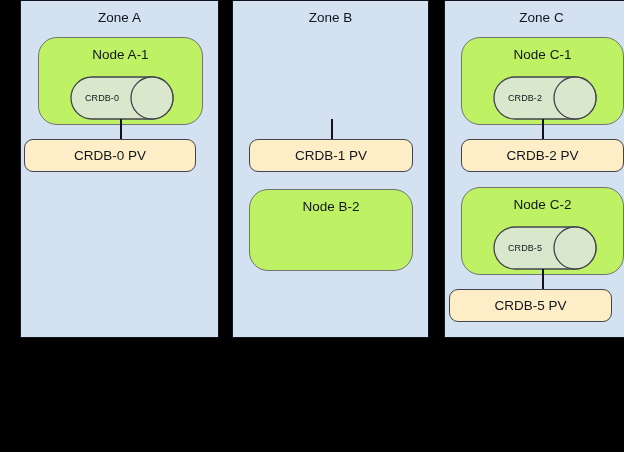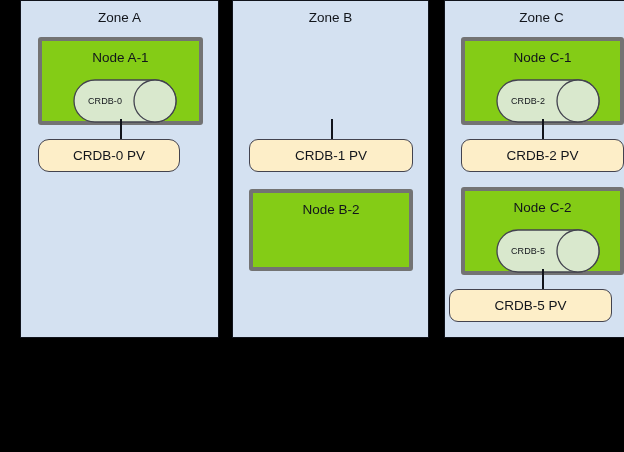--- a/index.html
+++ b/index.html
@@ -41,23 +41,23 @@
     text-align: center;
     font-size: 13.5px;
     color: #12151b;
     line-height: 16px;
     white-space: nowrap;
   }
 
   
   .node {
     position: absolute;
-    background: #84cc16;
-    border: 4px solid #737373;
-    border-radius: 3px;
+    background: #bef264;
+    border: 1px solid #737373;
+    border-radius: 19px;
     box-sizing: border-box;
   }
   .node-title {
     position: absolute;
     left: 0;
     right: 0;
     top: 9px;
     text-align: center;
     font-size: 13.5px;
     color: #12151b;
@@ -125,21 +125,21 @@
         <svg width="104" height="44" viewBox="0 0 104 44">
           <path d="M22,1 H82 A21,21 0 0 1 82,43 H22 A21,21 0 0 1 22,1 Z" fill="#d9e8cd" stroke="#43434f" stroke-width="1.3"></path>
           <ellipse cx="82" cy="22" rx="21" ry="21" fill="#d9e8cd" stroke="#43434f" stroke-width="1.3"></ellipse>
         </svg>
         <div class="cyl-label" style="left:0px; width:64px;">CRDB-0</div>
       </div>
     </div>
 
     <div class="connector" style="left:99px; top:118px; height:22px;"></div>
 
-    <div class="pv" style="left:17px; top:138px; width:142px; height:33px;border-radius:11px;">
+    <div class="pv" style="left:3px; top:138px; width:172px; height:33px;">
       <div class="pv-label">CRDB-0 PV</div>
     </div>
   </div>
 
   <div class="zone" style="left:212px; top:0px; width:197px; height:338px;">
     <div class="zone-title">Zone B</div>
 
 
     <div class="connector" style="left:98px; top:118px; height:22px;"></div>
 

